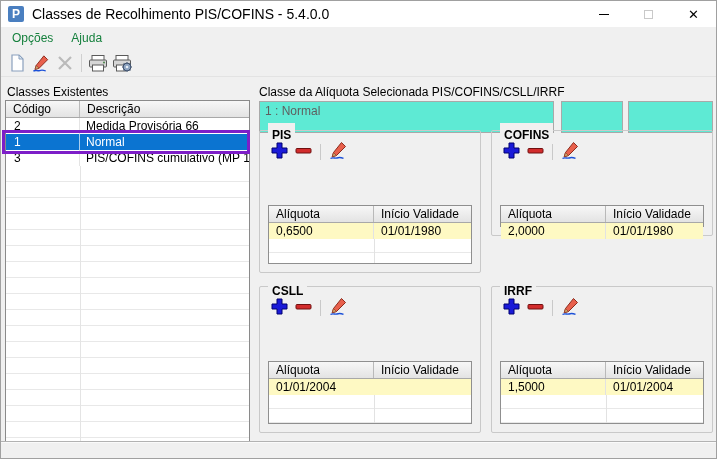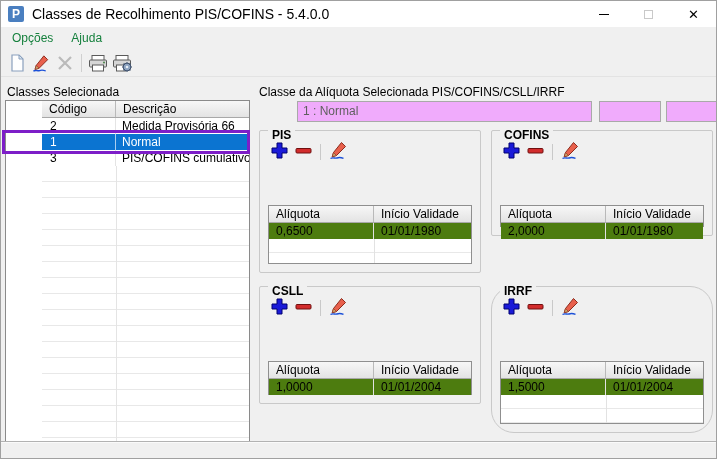--- a/index.html
+++ b/index.html
@@ -24,45 +24,45 @@
   
   .toolbar { height:28px; background:#f0f0f0; display:flex; align-items:center; padding-left:4px; border-bottom:1px solid #e3e3e3; }
   .tbtn { width:24px; height:24px; display:flex; align-items:center; justify-content:center; }
   .tsep { width:1px; height:18px; background:#cfcfcf; margin:0 4px; }
 
   
   .content { position:relative; height:381px; background:#f0f0f0; }
   .panel-label { position:absolute; font-size:12px; color:#000; }
 
   
-  .ltable { position:absolute; left:4px; top:23px; width:245px; height:344px; background:#fff; border:1px solid #8a8a8a; display:flex; flex-direction:column;padding-left:36px; }
+  .ltable { position:absolute; left:4px; top:23px; width:245px; height:344px; background:#fff; border:1px solid #8a8a8a; display:flex; flex-direction:column; }
   .thead { display:flex; height:17px; background:linear-gradient(#f7f7f7,#e3e3e3); border-bottom:1px solid #a8a8a8; flex:none; }
   .th { font-size:12px; line-height:16px; padding-left:7px; color:#000; border-right:1px solid #b9b9b9; }
   .ltable .th1 { width:74px; } .ltable .th2 { flex:1; border-right:none; }
   .trow { display:flex; height:16px; flex:none; font-size:12px; line-height:16px; background:#fff; }
   .td1 { width:74px; padding-left:8px; border-right:1px solid #e4e4e4; overflow:hidden; }
   .td2 { flex:1; padding-left:6px; white-space:nowrap; overflow:hidden; }
   .trow.selected { background:#0b74d1; color:#fff; }
   .trow.selected .td1 { border-right:1px solid rgba(255,255,255,.65); }
   .lfill { flex:1;
     background-image:linear-gradient(to right,#e4e4e4,#e4e4e4),repeating-linear-gradient(to bottom,#fff 0 15px,#e8e8e8 15px 16px);
     background-size:1px 100%,100% 100%; background-position:74px 0,0 0; background-repeat:no-repeat,repeat; }
   .annotation { position:absolute; left:1px; top:53px; width:248px; height:24px; border:3px solid #7d1ec8; pointer-events:none; }
 
   
-  .dfield { position:absolute; height:21px; background:#f0abfc; border:1px solid #a9a9a9; font-size:12px; color:#5f5f5f; line-height:19px; padding-left:5px;margin-left:38px; }
+  .dfield { position:absolute; height:32px; background:#5eead4; border:1px solid #a9a9a9; font-size:12px; color:#5f5f5f; line-height:19px; padding-left:5px; }
 
   
   .groupbox { position:absolute; width:222px; border:1px solid #c9c9c9; border-radius:2px; }
   .gtitle { position:absolute; top:-8px; left:8px; background:#f0f0f0; padding:5px 4px; font-size:12px; font-weight:bold; color:#000; line-height:14px; }
   .gicons { position:absolute; top:9px; left:10px; display:flex; align-items:center; gap:5px; }
   .gsep { width:1px; height:16px; background:#c9c9c9; margin:0 2px; }
   .gtable { position:absolute; left:8px; right:8px; top:46px; bottom:8px; background:#fff; border:1px solid #8f8f8f; display:flex; flex-direction:column;margin-top:28px; }
   .gtable .th1 { width:105px; } .gtable .th2 { flex:1; border-right:none; }
-  .grow { display:flex; height:16px; flex:none; font-size:12px; line-height:16px; background:#4d7c0f; }
+  .grow { display:flex; height:16px; flex:none; font-size:12px; line-height:16px; background:#fef9c3; }
   .gc1 { width:105px; padding-left:7px; border-right:1px solid #e2e2e2; }
   .gc2 { flex:1; padding-left:7px; }
   .gfill { flex:1;
     background-image:linear-gradient(to right,#e2e2e2,#e2e2e2),repeating-linear-gradient(to bottom,#fff 0 13px,#e8e8e8 13px 14px);
     background-size:1px 100%,100% 100%; background-position:105px 0,0 0; background-repeat:no-repeat,repeat; }
 
   .bottomline { position:absolute; left:0; right:0; top:364px; border-top:1px solid #b2b2b2; height:17px; background:#f0f0f0; box-shadow:inset 0 1px 0 #fafafa; }
 </style>
 </head>
 <body>
@@ -125,21 +125,21 @@
         <rect x="5.5" y="12" width="9" height="6" fill="#fff" stroke="#5a5a5a"></rect>
         <circle cx="16" cy="14" r="4" fill="#8da3c0" stroke="#41536e"></circle>
         <path d="M16 9.2 V11 M16 17 v1.8 M11.2 14 H13 M19 14 h1.8 M12.6 10.6 l1.3 1.3 M18.1 16.1 l1.3 1.3 M19.4 10.6 l-1.3 1.3 M13.9 16.1 l-1.3 1.3" stroke="#41536e" stroke-width="1"></path>
         <circle cx="16" cy="14" r="1.3" fill="#e8eef5"></circle>
       </svg>
     </div>
   </div>
 
   <div class="content">
 
-    <div class="panel-label" style="left:6px; top:8px;">Classes Selecionada</div>
+    <div class="panel-label" style="left:6px; top:8px;">Classes Existentes</div>
 
     <div class="ltable">
       <div class="thead">
         <div class="th th1">Código</div>
         <div class="th th2">Descrição</div>
       </div>
       <div class="trow">
         <div class="td1">2</div>
         <div class="td2">Medida Provisória 66</div>
       </div>
@@ -211,21 +211,21 @@
           <div class="th th2">Início Validade</div>
         </div>
         <div class="grow">
           <div class="gc1">2,0000</div>
           <div class="gc2">01/01/1980</div>
         </div>
         <div class="gfill"></div>
       </div>
     </div>
 
-    <div class="groupbox" style="left:258px; top:209px; height:118px;">
+    <div class="groupbox" style="left:258px; top:209px; height:147px;">
       <div class="gtitle">CSLL</div>
       <div class="gicons">
         <div><svg width="19" height="19" viewBox="0 0 19 19">
               <path d="M7 2 h5 v5 h5 v5 h-5 v5 H7 v-5 H2 V7 h5 Z" fill="#1a1ad8" stroke="#000070"></path>
             </svg></div>
         <div><svg width="19" height="19" viewBox="0 0 19 19">
               <rect x="2" y="7.5" width="15" height="4.5" rx="1" fill="#d22c2c" stroke="#701010"></rect>
             </svg></div>
         <div class="gsep"></div>
         <div><svg width="21" height="20" viewBox="0 0 21 20">
@@ -233,28 +233,27 @@
               <path d="M5.5 12.5 L4.2 16.8 L8.5 15.5 Z" fill="#caa66a" stroke="#8c2b1d" stroke-width="0.6"></path>
               <path d="M2.5 18.5 C5 16.8 7 18.8 9 18 S13.5 17.6 15.5 18.4" stroke="#1b50d8" stroke-width="1.4" fill="none"></path>
             </svg></div>
       </div>
       <div class="gtable">
         <div class="thead">
           <div class="th th1">Alíquota</div>
           <div class="th th2">Início Validade</div>
         </div>
         <div class="grow">
-          <div class="gc1">1,0000</div>
           <div class="gc2">01/01/2004</div>
         </div>
         <div class="gfill"></div>
       </div>
     </div>
 
-    <div class="groupbox" style="left:490px; top:209px; height:147px;border-radius:23px;">
+    <div class="groupbox" style="left:490px; top:209px; height:147px;">
       <div class="gtitle">IRRF</div>
       <div class="gicons">
         <div><svg width="19" height="19" viewBox="0 0 19 19">
               <path d="M7 2 h5 v5 h5 v5 h-5 v5 H7 v-5 H2 V7 h5 Z" fill="#1a1ad8" stroke="#000070"></path>
             </svg></div>
         <div><svg width="19" height="19" viewBox="0 0 19 19">
               <rect x="2" y="7.5" width="15" height="4.5" rx="1" fill="#d22c2c" stroke="#701010"></rect>
             </svg></div>
         <div class="gsep"></div>
         <div><svg width="21" height="20" viewBox="0 0 21 20">

